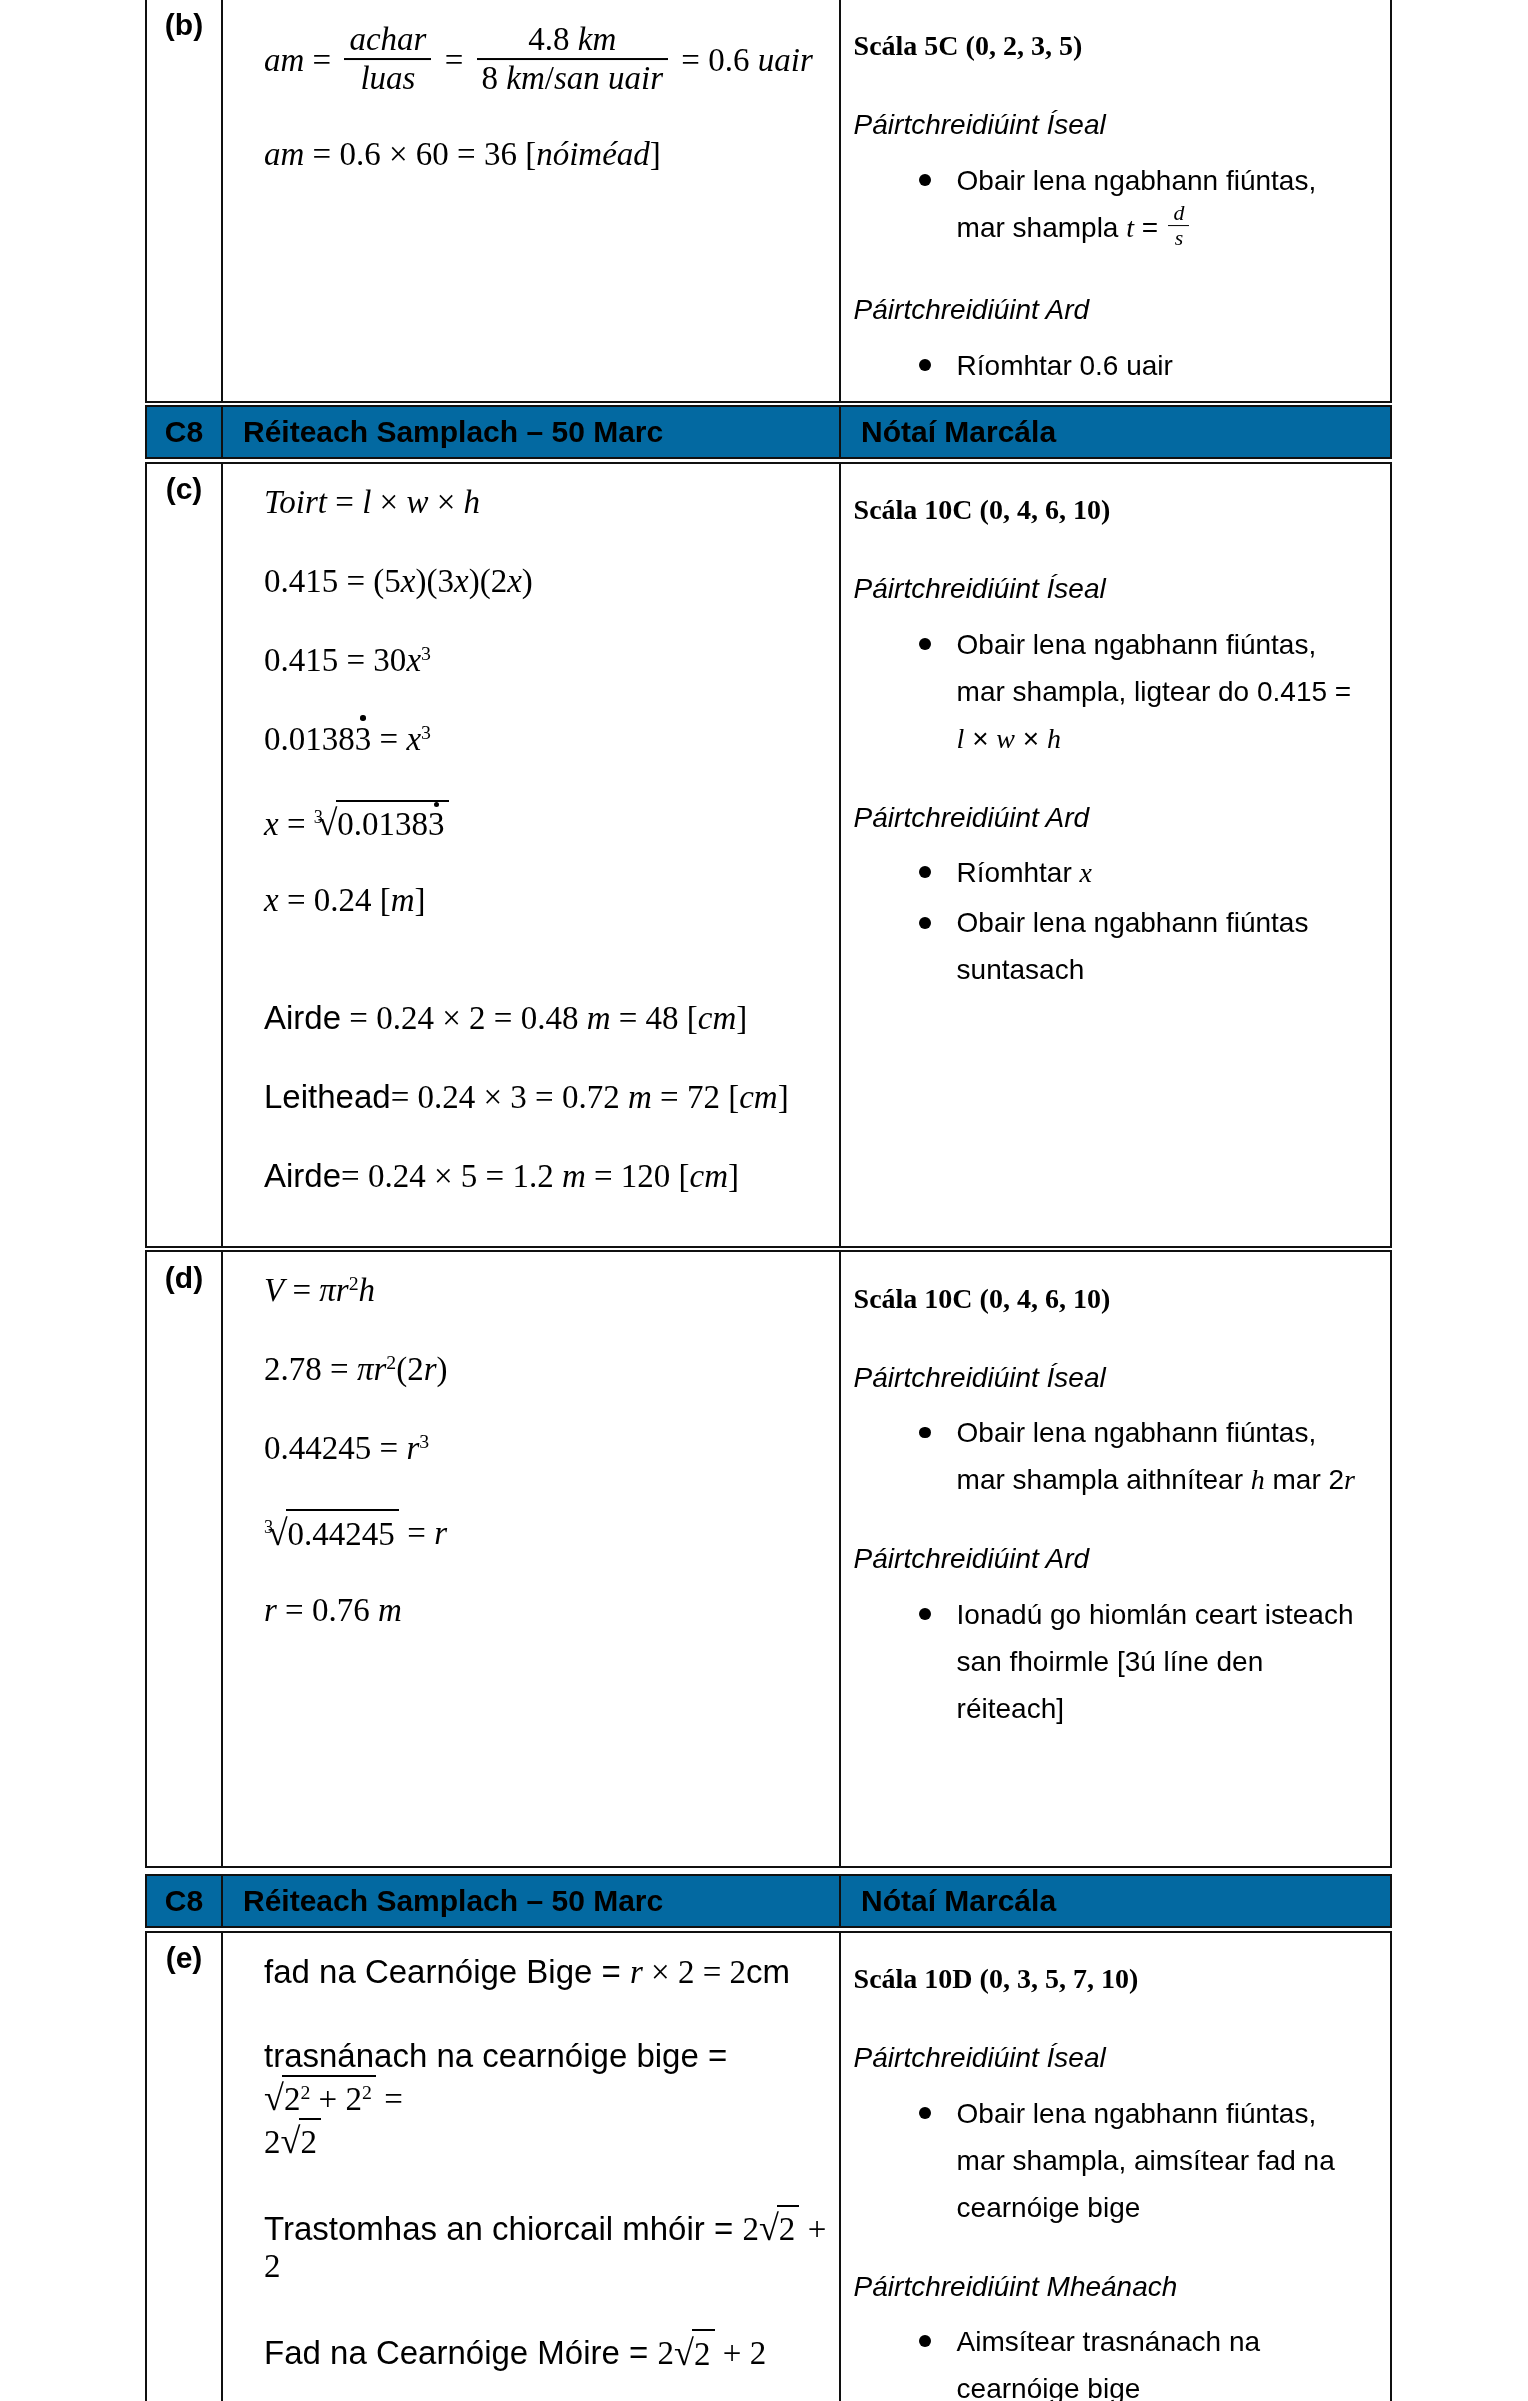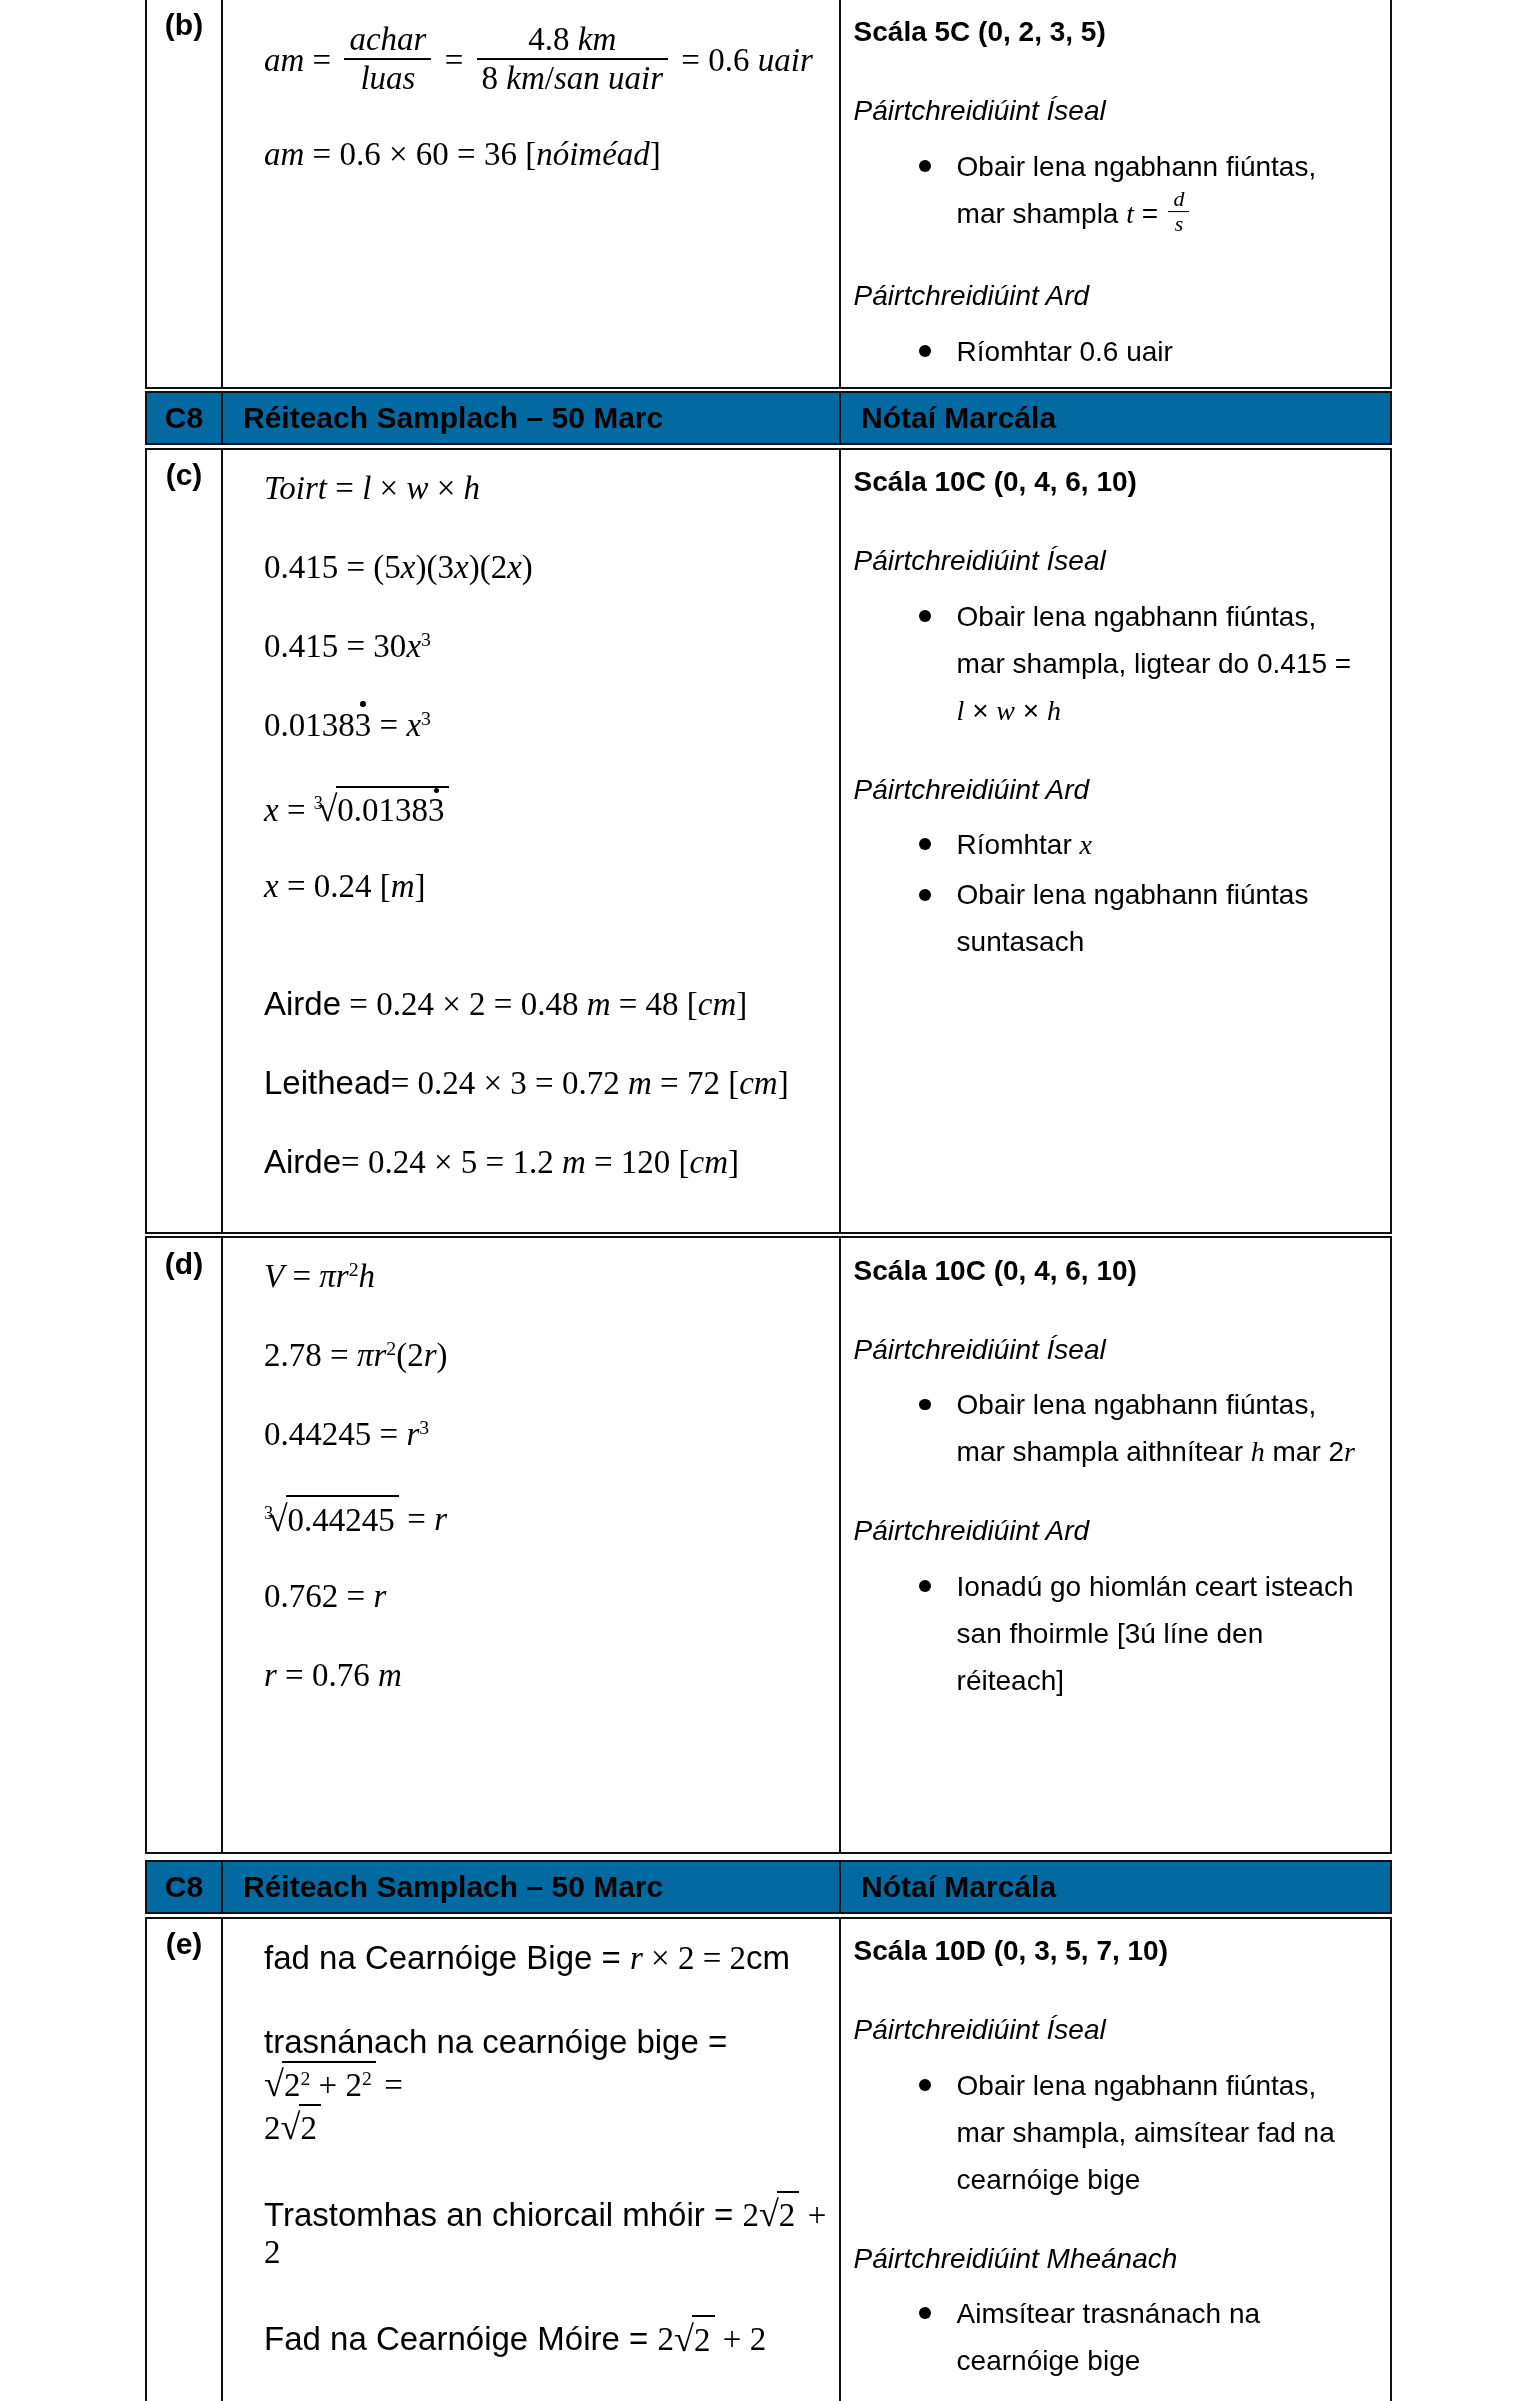--- a/index.html
+++ b/index.html
@@ -47,21 +47,21 @@
   .rarg{display:inline-block;border-top:2.5px solid #000;padding:4.2px 4.2px 0 1.7px;margin-left:-1.7px;}
   .rdeg{font-size:0.55em;vertical-align:0.65em;margin-right:-0.3em;}
 
   .rdot{position:relative;display:inline-block;}
   .rdot::after{content:"";position:absolute;top:-0.16em;left:50%;width:0.16em;height:0.16em;
                margin-left:-0.08em;border-radius:50%;background:#000;}
   .rarg .rdot::after{top:-0.12em;}
 
   
   .notes-cell{padding:8.4px 29px 8.4px 12.6px;font-size:28px;line-height:1.68;}
-  .nt{font-weight:bold;margin:0 0 25px;}
+  .nt{font-weight:bold;margin:14px 0 25px;font-family:Liberation Serif, serif;}
   .nh{font-style:italic;margin:32px 0 8.4px;}
   ul.nb{list-style:none;margin:0;padding:0 0 0 59px;}
   ul.nb li{position:relative;padding-left:44px;margin:0 0 3.4px;}
   ul.nb li::before{content:"";position:absolute;left:6.7px;top:0.62em;width:11.8px;height:11.8px;
                    border-radius:50%;background:#000;}
   .notes-cell .frac{font-size:0.78em;transform:translateY(-0.18em);margin:0 2.5px;}
   .notes-cell .fden{border-top:1.7px solid #000;}
 </style>
 </head>
 <body>
@@ -130,21 +130,20 @@
       </div>
     </section>
 
     <section class="section row-d">
       <div class="cell label-cell">(d)</div>
       <div class="cell math-cell">
         <div class="mline"><span class="mi">V</span><span class="mu"> = </span><span class="mi">πr</span><sup class="msup mu">2</sup><span class="mi">h</span></div>
         <div class="mline"><span class="mu">2.78 = </span><span class="mi">πr</span><sup class="msup mu">2</sup><span class="mu">(2</span><span class="mi">r</span><span class="mu">)</span></div>
         <div class="mline"><span class="mu">0.44245 = </span><span class="mi">r</span><sup class="msup mu">3</sup></div>
         <div class="mline"><span class="sq"><sup class="rdeg">3</sup><span class="rsign">√</span><span class="rarg"><span class="mu">0.44245</span></span></span><span class="mu"> = </span><span class="mi">r</span></div>
-        <div class="mline"><span class="mu">0.762 = </span><span class="mi">r</span></div>
         <div class="mline"><span class="mi">r</span><span class="mu"> = 0.76 </span><span class="mi">m</span></div>
       </div>
       <div class="cell notes-cell">
         <p class="nt">Scála 10C (0, 4, 6, 10)</p>
         <p class="nh">Páirtchreidiúint Íseal</p>
         <ul class="nb">
           <li><span class="mn">Obair lena ngabhann fiúntas, mar shampla aithnítear </span><span class="mi">h</span><span class="mn"> mar 2</span><span class="mi">r</span></li>
         </ul>
         <p class="nh">Páirtchreidiúint Ard</p>
         <ul class="nb">

